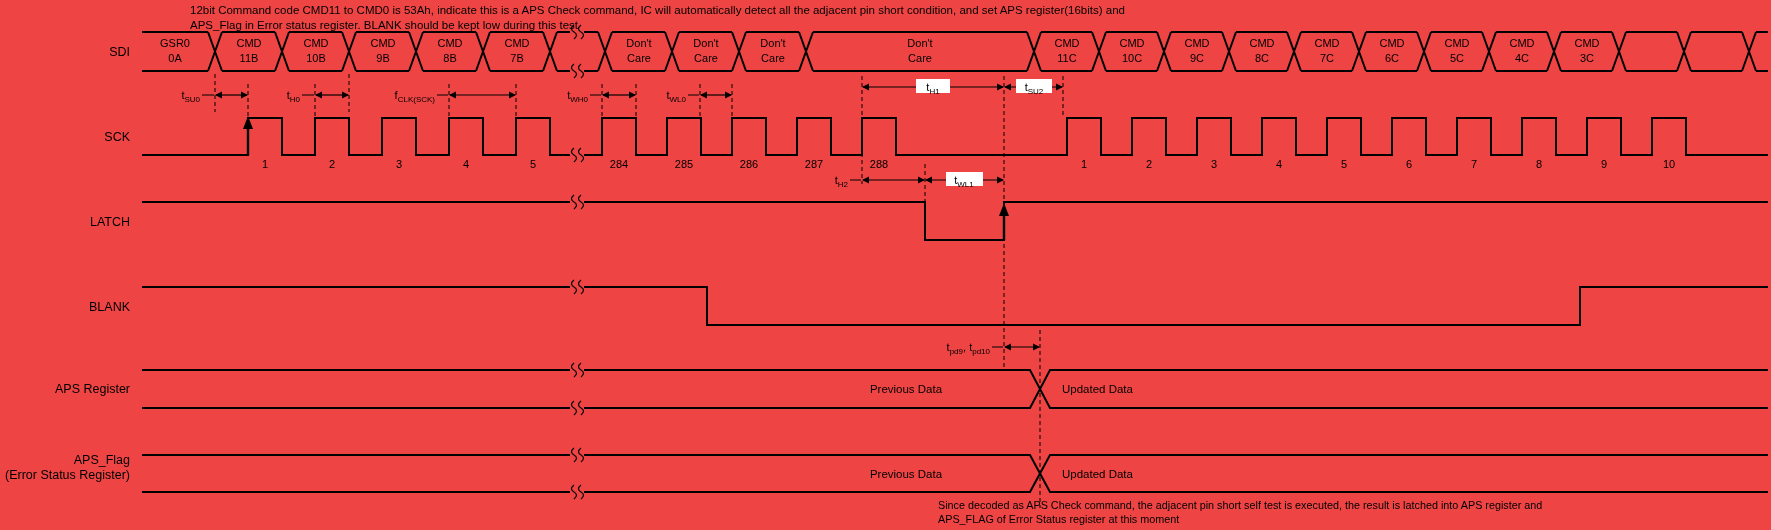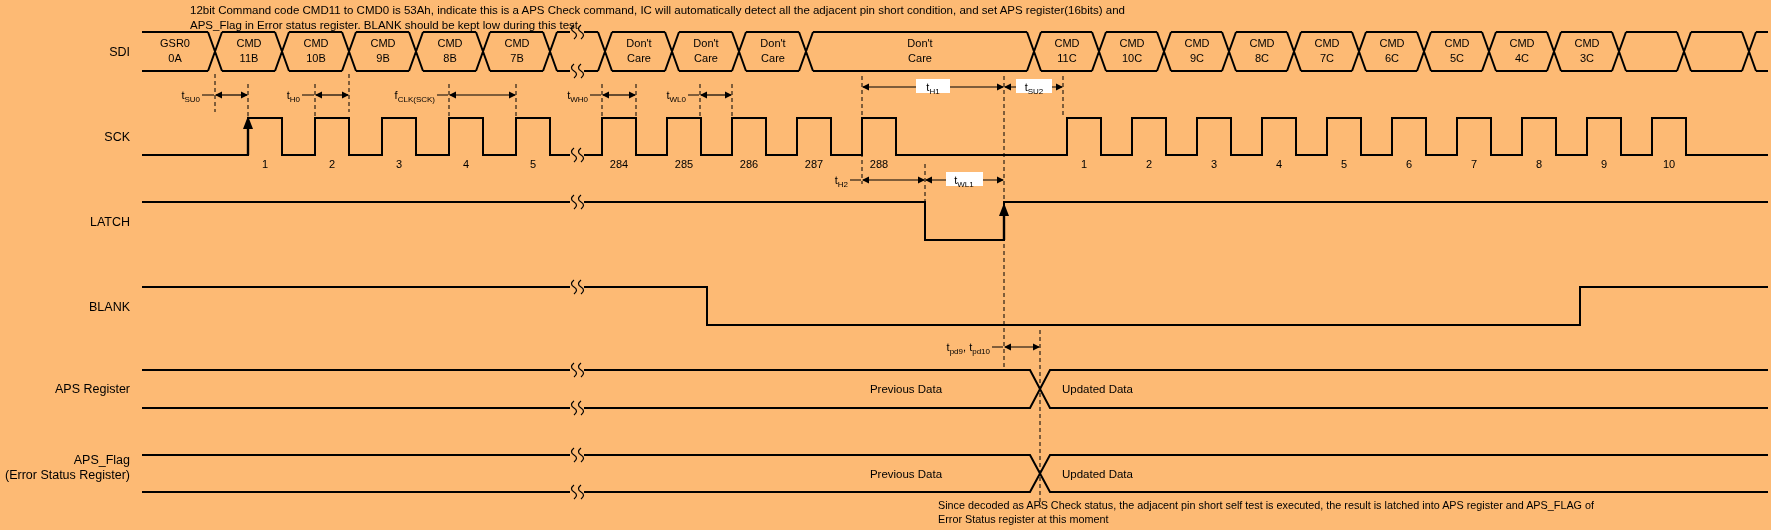--- a/index.html
+++ b/index.html
@@ -1,16 +1,16 @@
 <!DOCTYPE html>
 <html><head>
 <meta charset="utf-8">
 <style>
   html,body{margin:0;padding:0;background:#ffffff;}
-  .frame{position:relative;width:1771px;height:530px;background:#fdba74;overflow:hidden;
+  .frame{position:relative;width:1771px;height:530px;background:#ef4444;overflow:hidden;
          font-family:"Liberation Sans",sans-serif;color:#000;}
   .note{position:absolute;font-size:11.5px;line-height:1.28;color:#000;}
   .note-top{left:190px;top:3px;width:948px;}
   .note-bottom{left:938px;top:499px;width:660px;font-size:10.8px;}
   svg{position:absolute;left:0;top:0;}
   svg text{font-family:"Liberation Sans",sans-serif;fill:#000;}
   .siglabel{font-size:12.5px;}
   .seg{font-size:11px;}
   .num{font-size:11px;}
   .tlabel{font-size:11px;}
@@ -23,21 +23,21 @@
   .ahead{fill:#000;stroke:none;}
   .conn{stroke:#000;stroke-width:1;fill:none;}
   .brk{stroke:#000;stroke-width:1.2;fill:none;}
 </style>
 </head>
 <body>
 
 <div class="frame">
 
   <div class="note note-top">12bit Command code CMD11 to CMD0 is 53Ah, indicate this is a APS Check command, IC will automatically detect all the adjacent pin short condition, and set APS register(16bits) and APS_Flag in Error status register. BLANK should be kept low during this test</div>
-  <div class="note note-bottom">Since decoded as APS Check status, the adjacent pin short self test is executed,  the result is latched into APS register and APS_FLAG of Error Status register at this moment</div>
+  <div class="note note-bottom">Since decoded as APS Check command, the adjacent pin short self test is executed,  the result is latched into APS register and APS_FLAG of Error Status register at this moment</div>
 
   <svg width="1771" height="530" viewBox="0 0 1771 530">
 
     <g>
       <text class="siglabel" x="130" y="56" text-anchor="end">SDI</text>
       <text class="siglabel" x="130" y="141" text-anchor="end">SCK</text>
       <text class="siglabel" x="130" y="226" text-anchor="end">LATCH</text>
       <text class="siglabel" x="130" y="311" text-anchor="end">BLANK</text>
       <text class="siglabel" x="130" y="393" text-anchor="end">APS Register</text>
       <text class="siglabel" x="130" y="464" text-anchor="end">APS_Flag</text>

